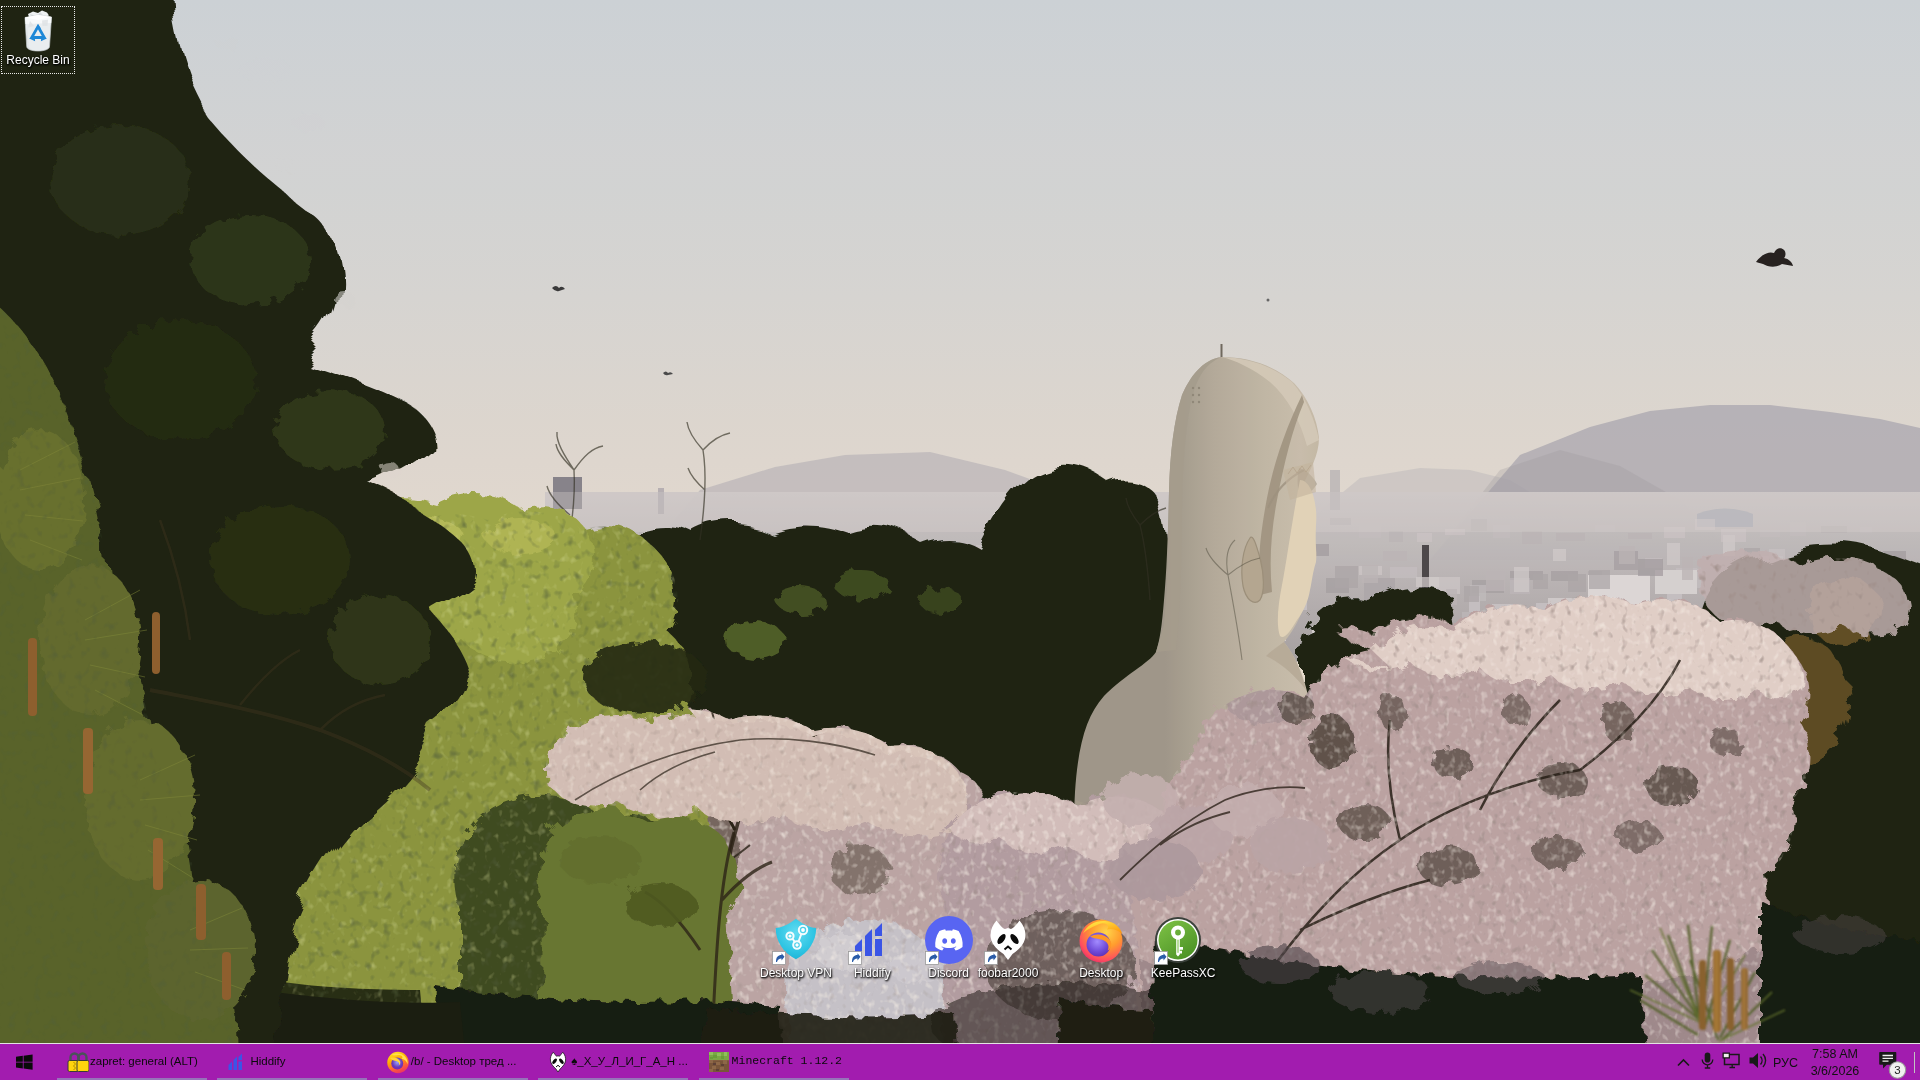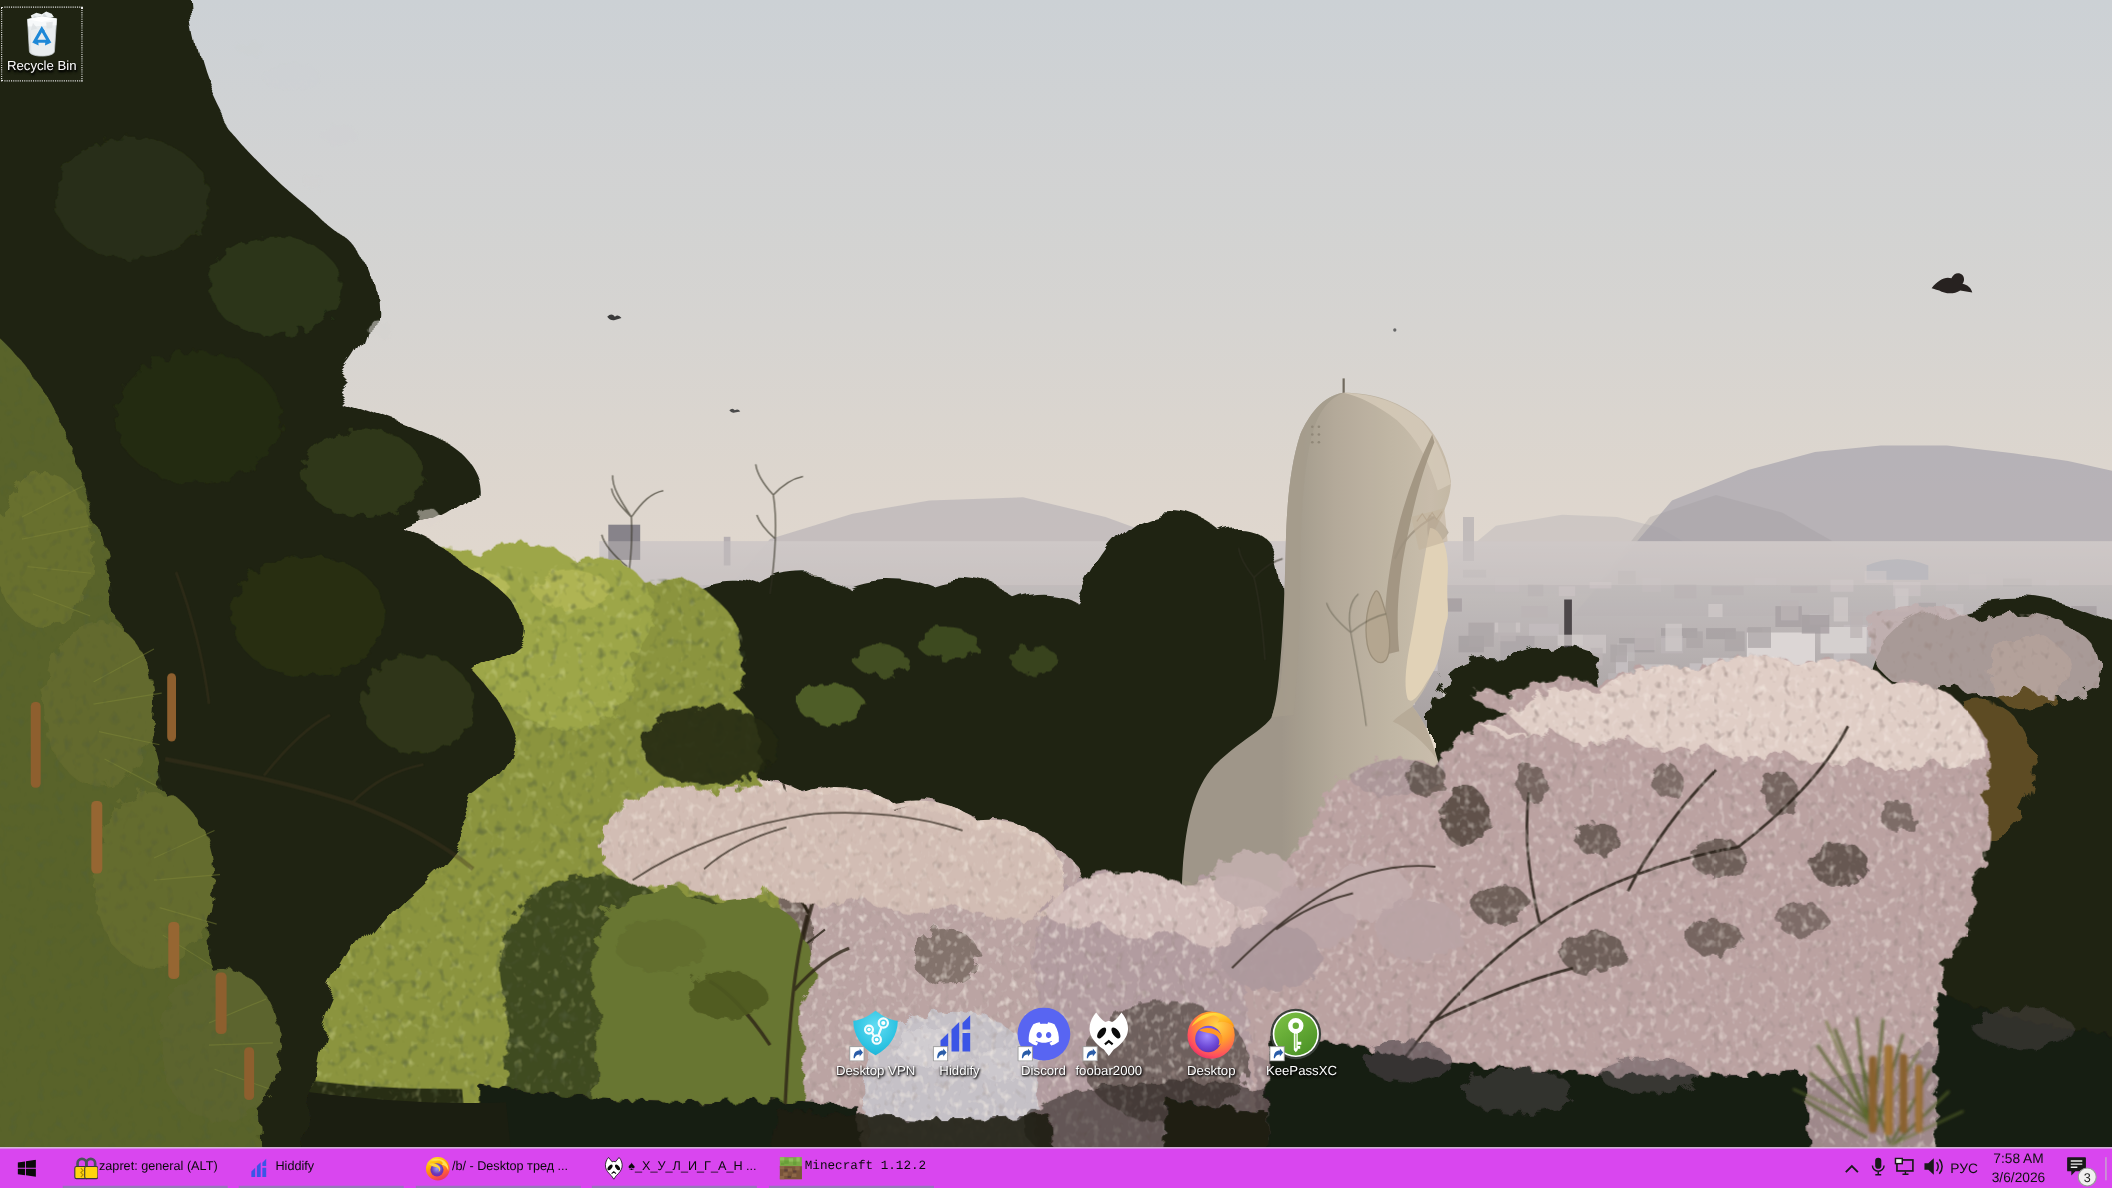--- a/index.html
+++ b/index.html
@@ -1,17 +1,17 @@
 <!DOCTYPE html>
 <html><head><meta charset="utf-8"><style>
 html,body{margin:0;padding:0;width:1920px;height:1080px;overflow:hidden;background:#000;font-family:"Liberation Sans",sans-serif;}
 #wall{position:absolute;left:0;top:0;}
 .dicon{position:absolute;width:76px;text-align:center;}
 .dicon .lbl{margin-top:2px;font-size:12px;color:#fff;text-shadow:0 1px 2px #000,1px 1px 2px #000;line-height:13px;white-space:nowrap;}
-#taskbar{position:absolute;left:0;top:1043px;width:1920px;height:37px;background:#d946ef;border-top:1px solid #e4e3e3;box-sizing:border-box;}
+#taskbar{position:absolute;left:0;top:1043px;width:1920px;height:37px;background:#a21caf;border-top:1px solid #e4e3e3;box-sizing:border-box;}
 .tbtn{position:absolute;top:0;height:37px;width:150px;}
 .tbtn .u{position:absolute;left:0;right:0;bottom:0;height:3px;background:#9674b9;}
 .tbtn .ic{position:absolute;left:8px;top:6px;}
 .tbtn .tx{position:absolute;left:33px;top:0;height:34px;line-height:34px;font-size:11.5px;color:#0a0a0a;white-space:nowrap;}
 .tray{position:absolute;top:0;height:37px;}
 </style></head>
 <body>
 <svg id="wall" width="1920" height="1043" viewBox="0 0 1920 1043">
 <defs>
 <linearGradient id="sky" x1="0" y1="0" x2="0" y2="660" gradientUnits="userSpaceOnUse">

